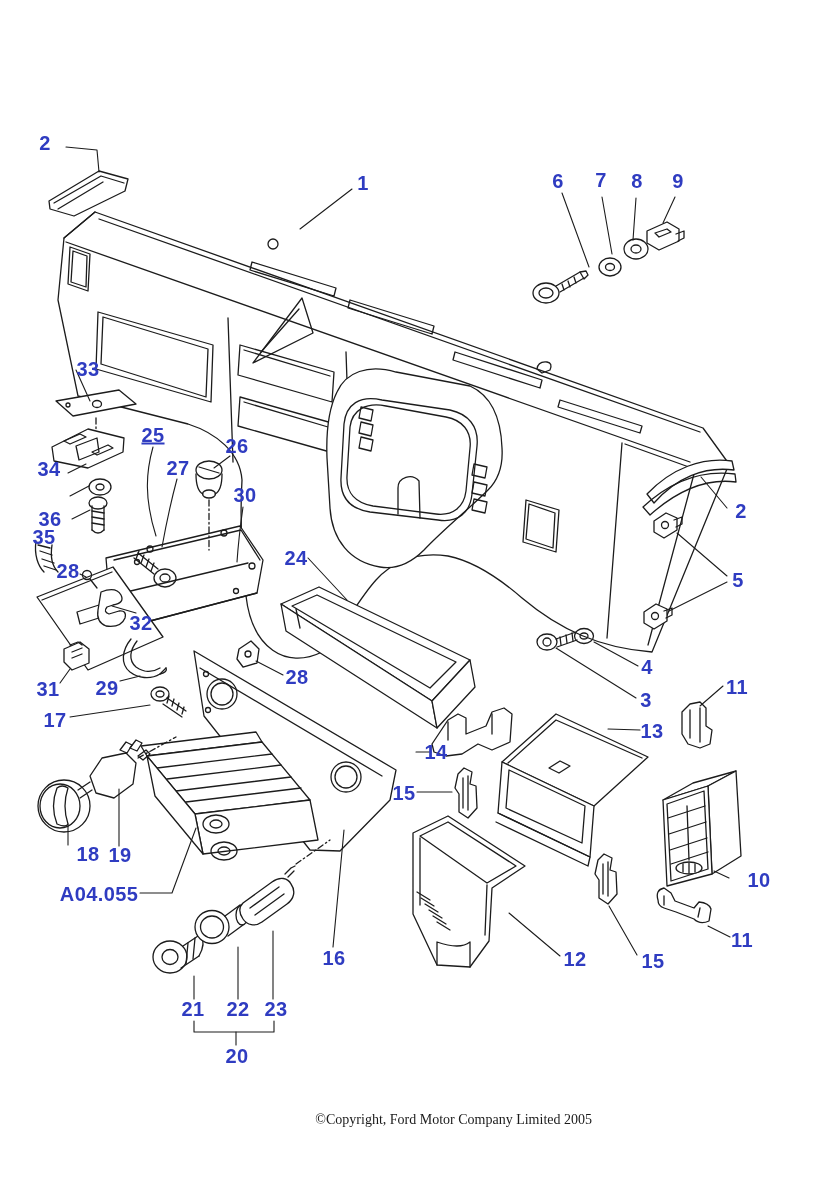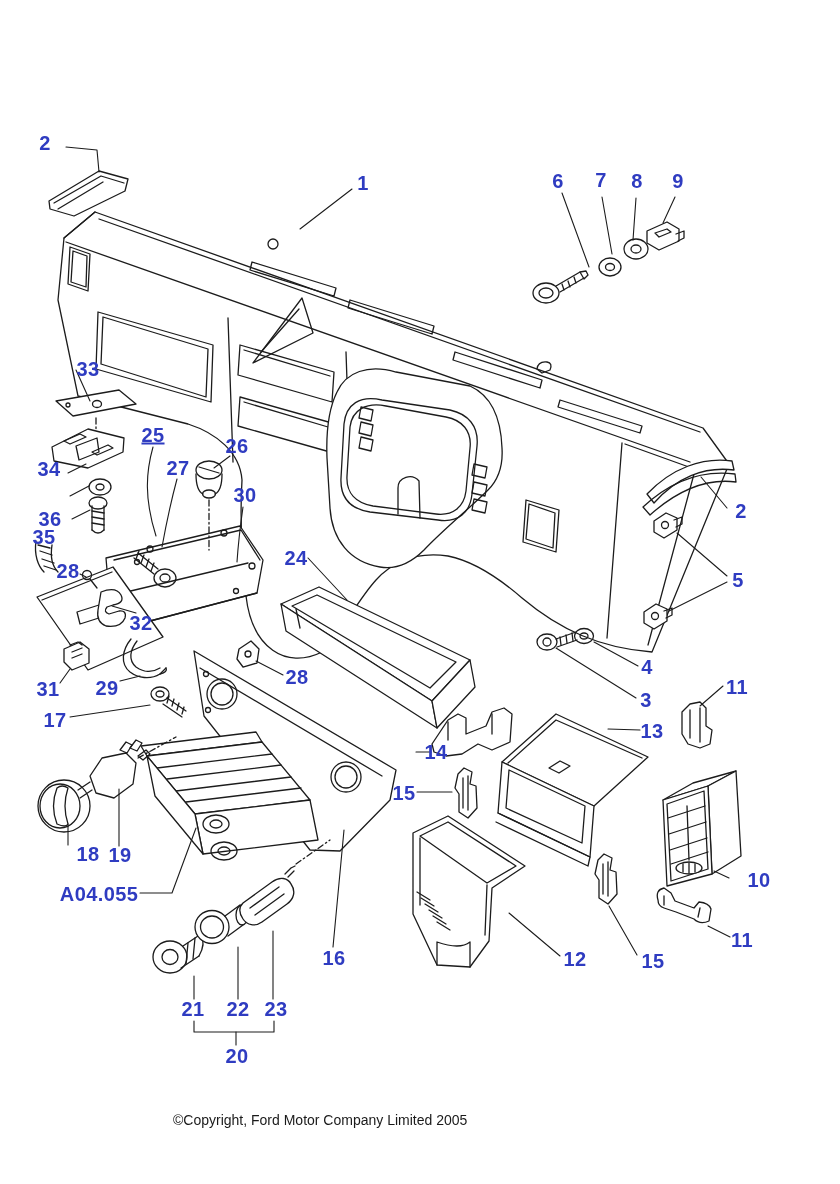--- a/index.html
+++ b/index.html
@@ -17,22 +17,22 @@
     position:absolute;transform:translate(-50%,-50%);
     font-family:"Liberation Sans",sans-serif;font-weight:bold;font-size:20px;
     color:var(--callout);white-space:nowrap;letter-spacing:.4px;
   }
   #doc-info{
     position:absolute;left:617px;top:1026px;width:180px;text-align:center;
     font-family:"Liberation Sans",sans-serif;font-size:14px;color:var(--text);
     line-height:19.5px;
   }
   #copyright{
-    position:absolute;left:173px;top:1112px;width:400px;text-align:left;
-    font-family:Liberation Sans, sans-serif;font-size:14px;color:var(--text);
+    position:absolute;left:192px;top:1112px;width:400px;text-align:right;
+    font-family:Liberation Serif, serif;font-size:14px;color:var(--text);
   }
 </style>
 </head>
 <body>
 
 <div id="page">
 
   <svg id="drawing" viewBox="0 0 840 1184" xmlns="http://www.w3.org/2000/svg">
     <g stroke="var(--line)" fill="none" stroke-width="1.3" stroke-linejoin="round" stroke-linecap="round">
 

